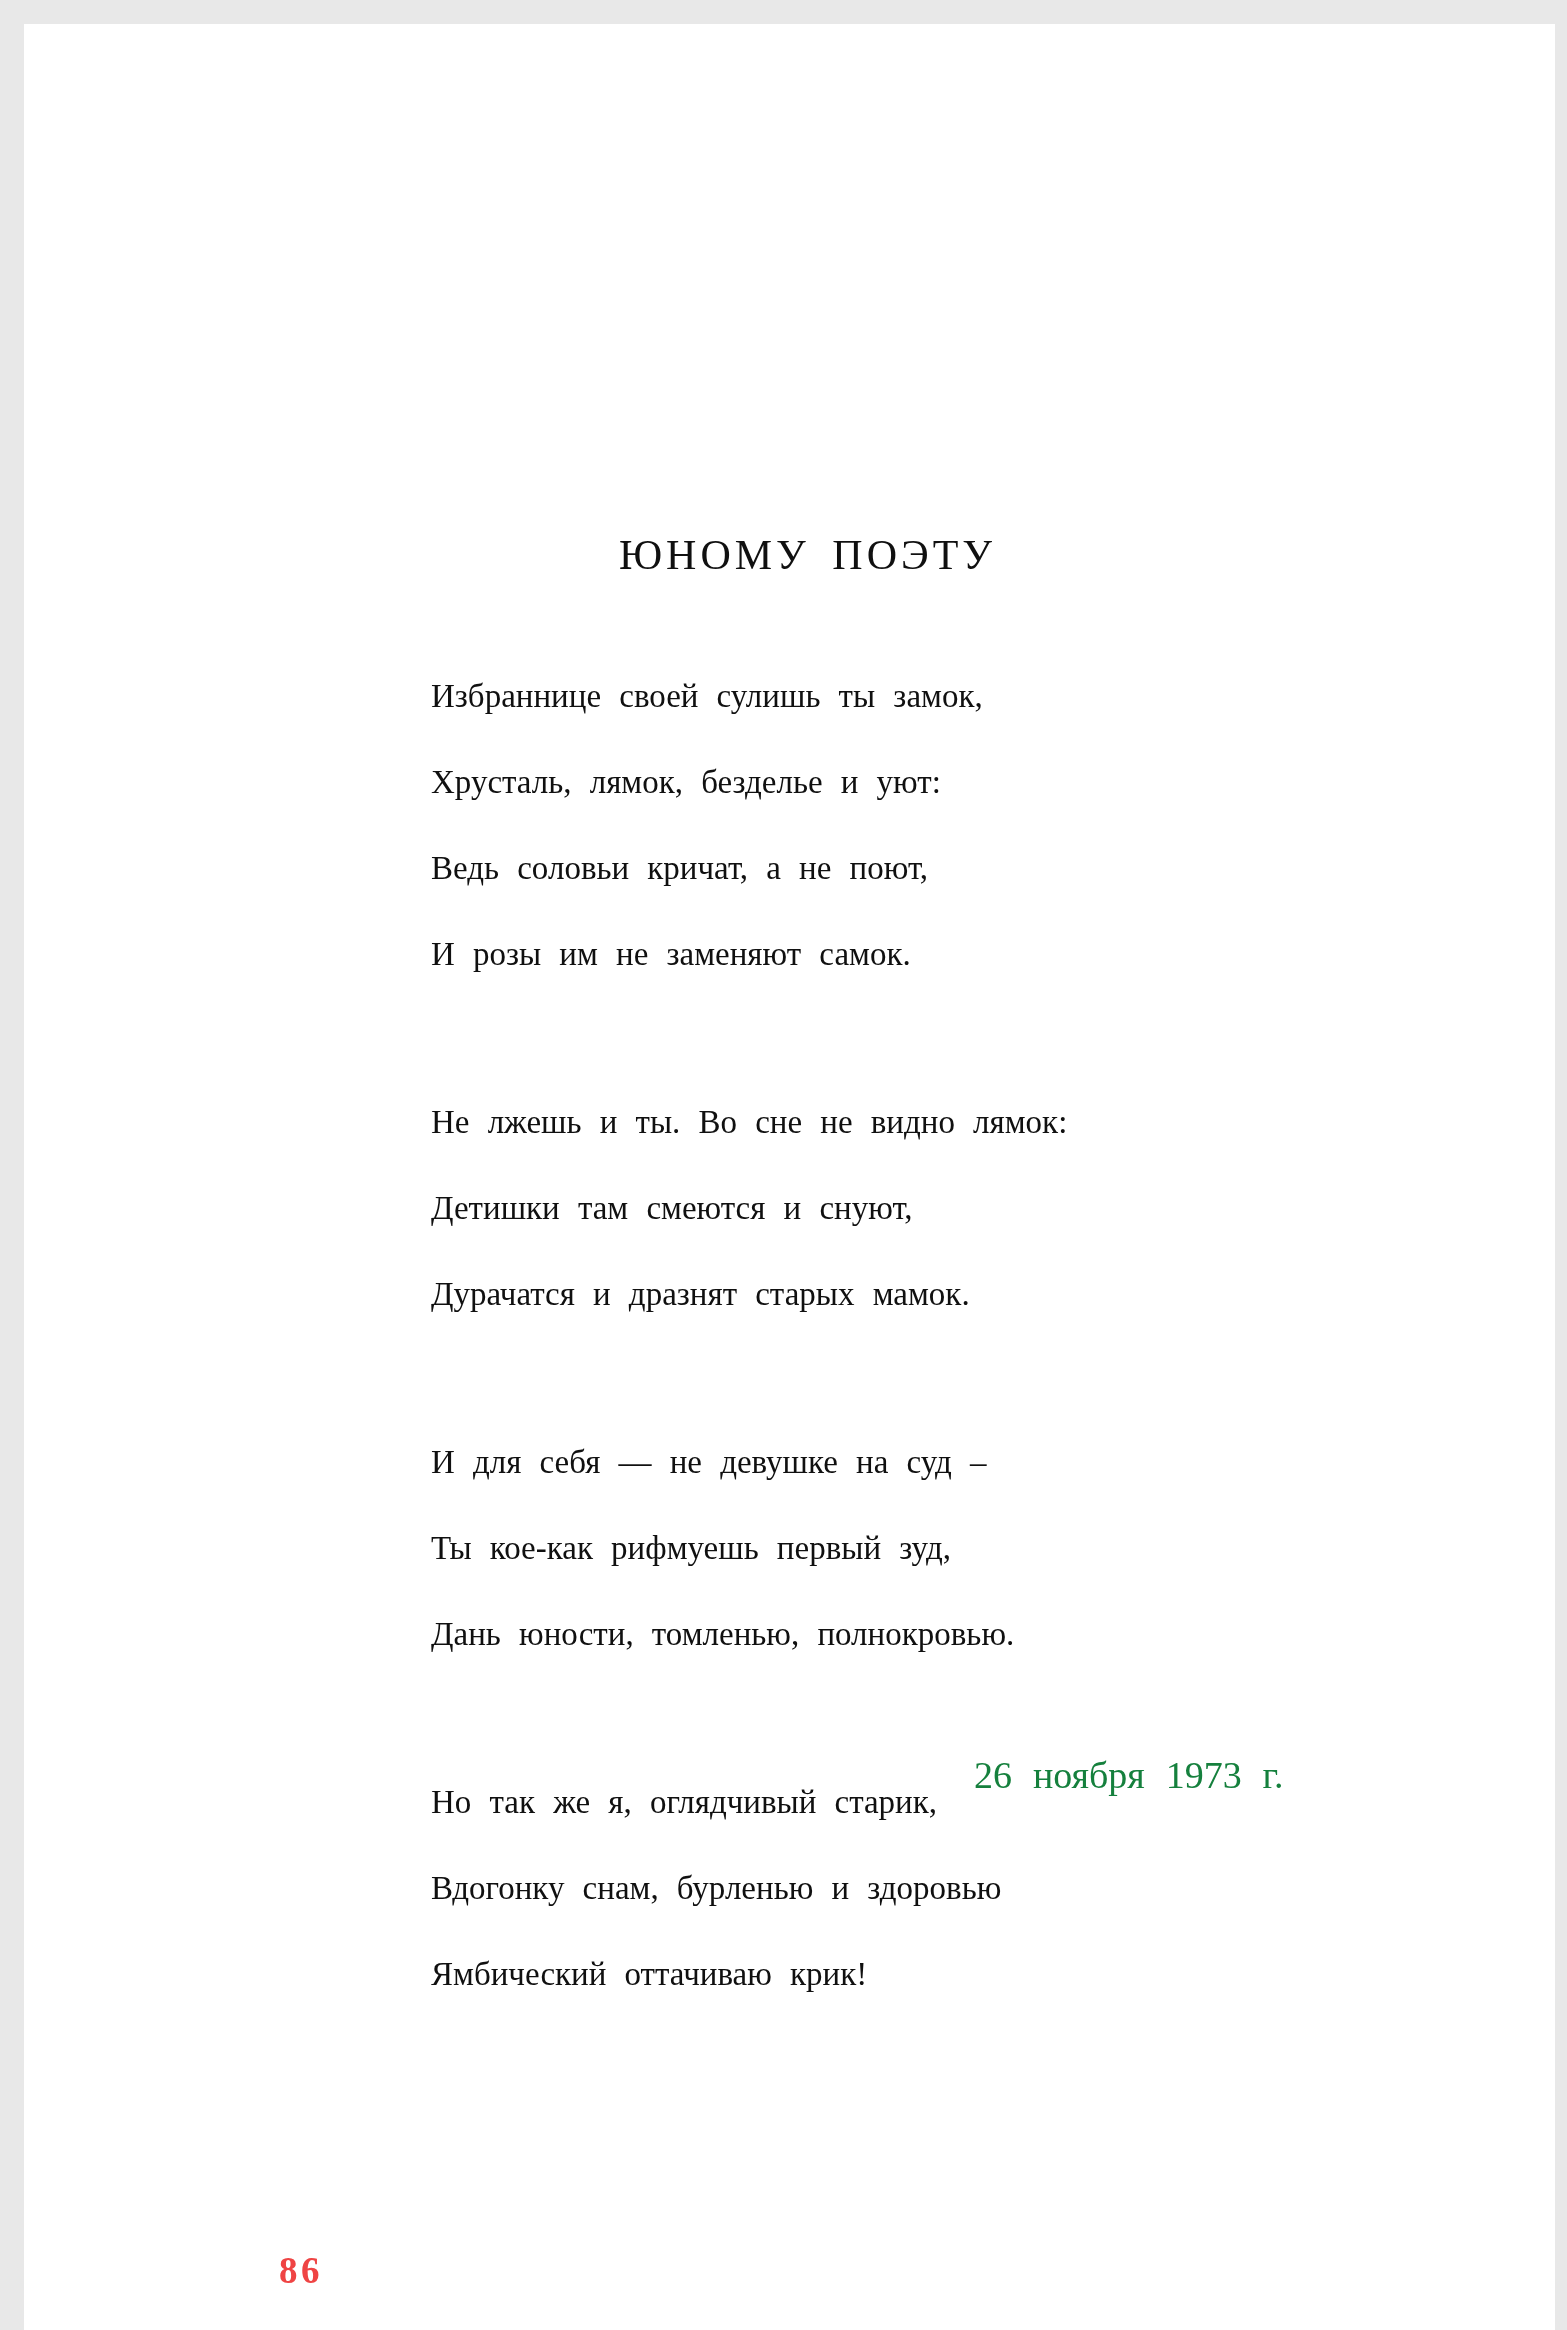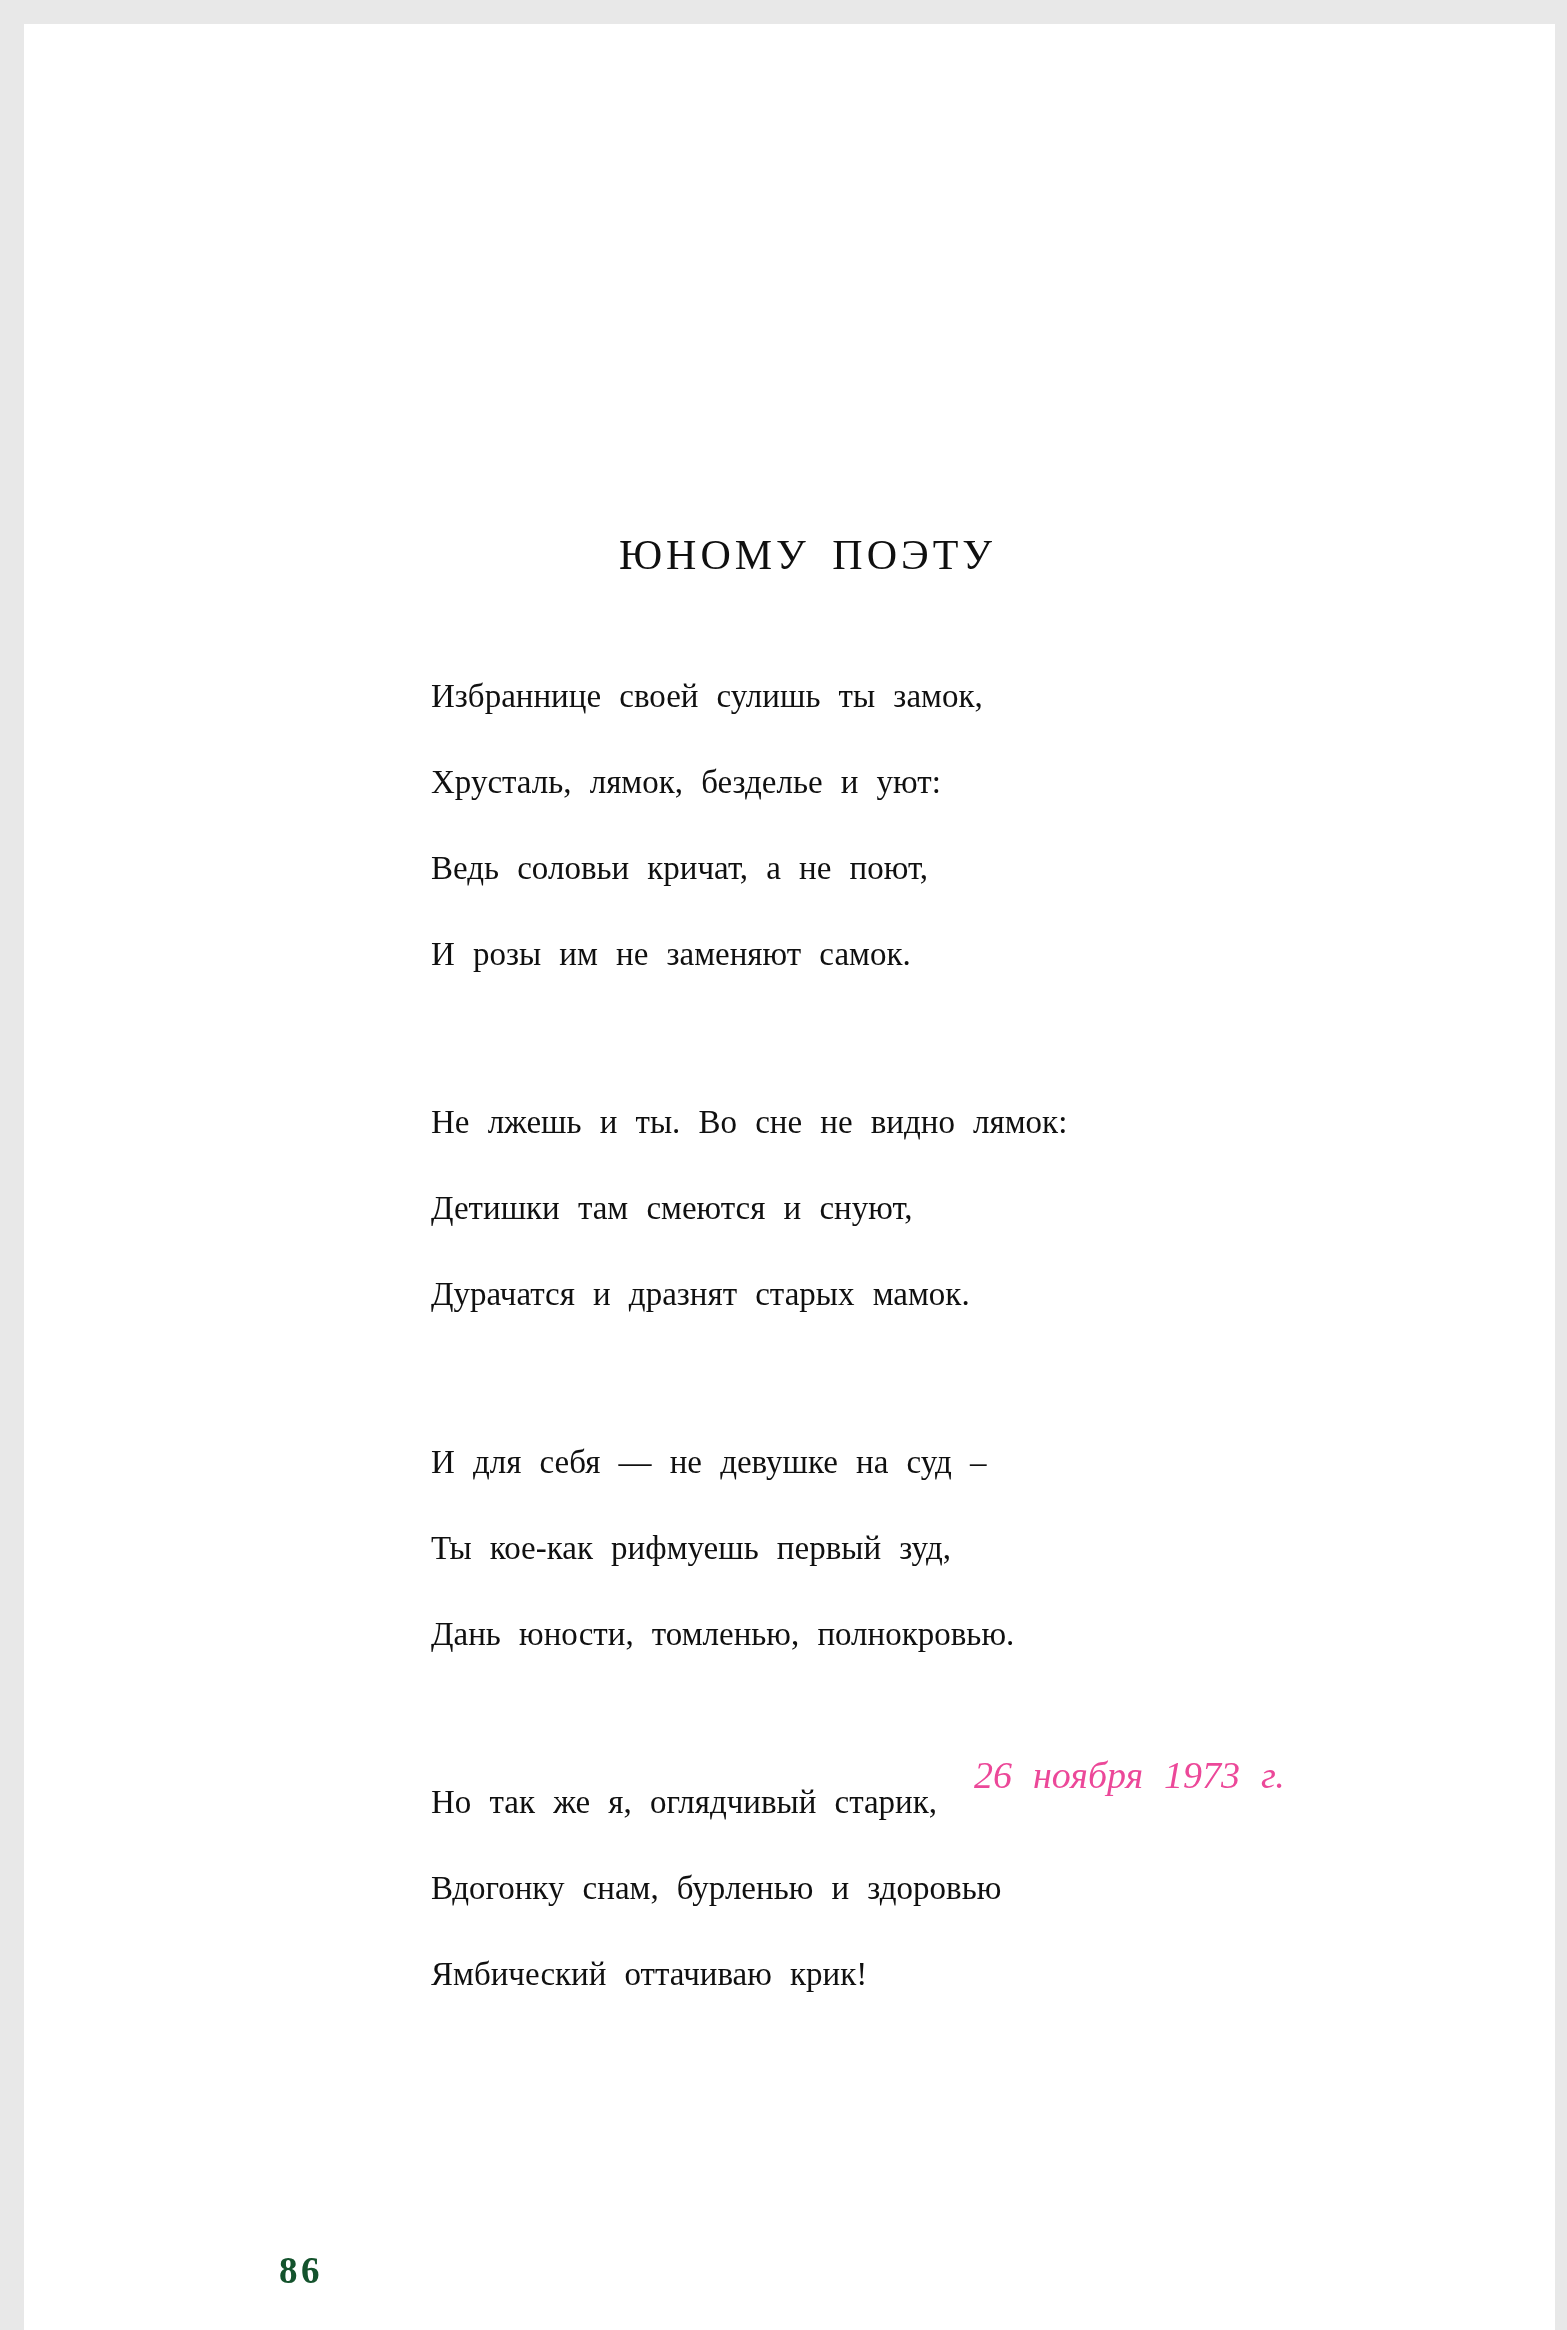--- a/index.html
+++ b/index.html
@@ -49,32 +49,31 @@
     white-space: nowrap;
   }
 
   .date {
     position: absolute;
     top: 1708px;
     left: 938px;
     font-size: 38px;
     line-height: 62px;
     word-spacing: 0.30em;
-    color: #ec4899;
-    font-style: italic;
+    color: #15803d;
   }
 
   .folio {
     position: absolute;
     top: 2213px;
     left: 243px;
     font-size: 37px;
     font-weight: 600;
     letter-spacing: 3.5px;
-    color: #14532d;
+    color: #ef4444;
   }
 </style>
 </head>
 <body>
 
 <div class="page">
 
   <h1 class="title">ЮНОМУ ПОЭТУ</h1>
 
   <div class="poem">

